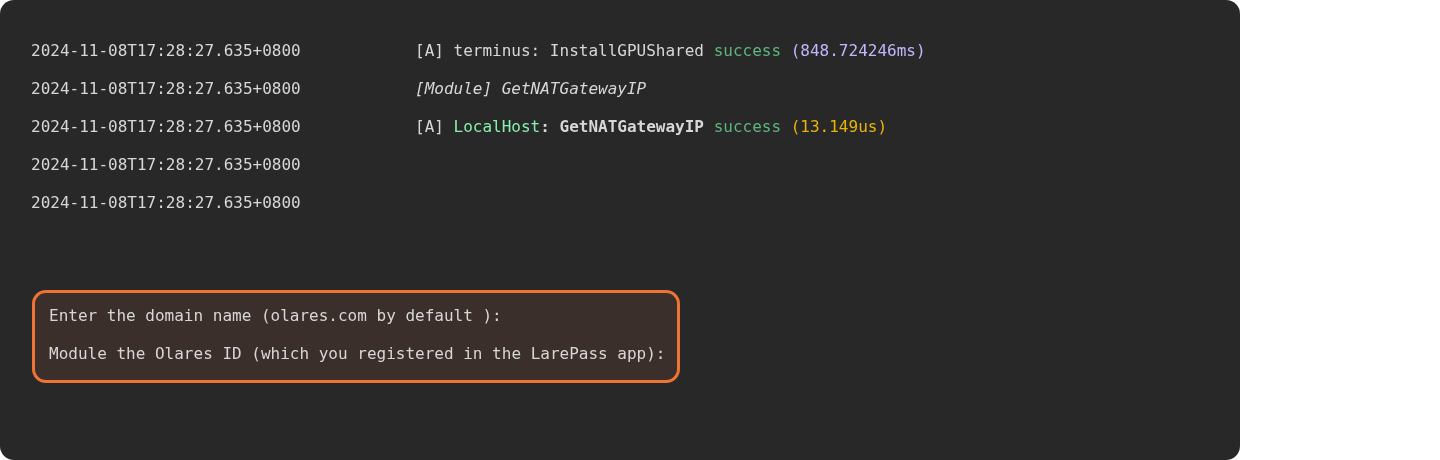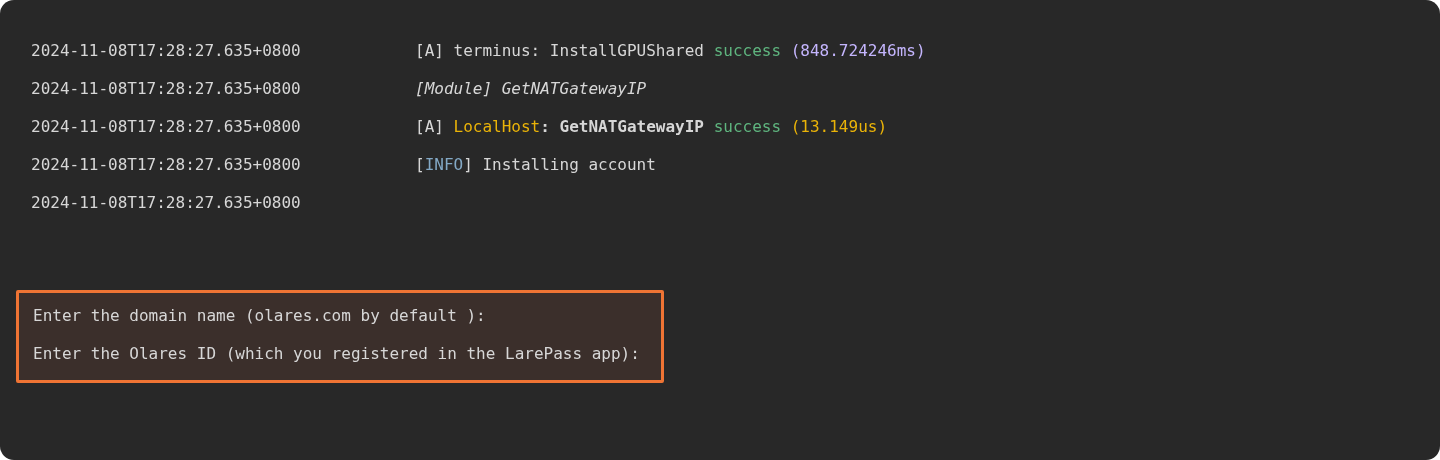--- a/index.html
+++ b/index.html
@@ -9,21 +9,21 @@
     --box-bg: #3b2f2b;
   }
   * { box-sizing: border-box; }
   html, body {
     margin: 0;
     padding: 0;
     background: #ffffff;
   }
   .terminal {
     position: relative;
-    width: 1440px;
+    width: 1240px;
     height: 460px;
     background: var(--terminal-bg);
     border-radius: 14px;
     overflow: hidden;
     font-family: "DejaVu Sans Mono", "Liberation Mono", monospace;
     font-size: 16px;
     color: var(--text);
   }
   .log {
     position: absolute;
@@ -38,46 +38,46 @@
     white-space: pre;
   }
   .ts {
     display: inline-block;
     width: 384px;
     flex: none;
   }
   .msg { white-space: pre; }
   .prompt-box {
     position: absolute;
-    left: 16px;
+    left: 32px;
     top: 290px;
     width: 648px;
     height: 93px;
     background: var(--box-bg);
     border: 3px solid var(--box-border);
-    border-radius: 2px;
+    border-radius: 14px;
     padding: 3px 0 0 14px;
     text-align: right;
   }
   .prompt-line {
     height: 38px;
     display: flex;
     align-items: center;
     white-space: pre;
     color: var(--text);
   }
 </style>
 </head>
 <body>
 
 <div class="terminal">
   <div class="log">
       <div class="log-line"><span class="ts">2024-11-08T17:28:27.635+0800</span><span class="msg"><span style="color: rgb(215, 215, 215);">[A] terminus: InstallGPUShared </span><span style="color: rgb(95, 181, 127);">success</span><span style="color: #c4b5fd;"> (848.724246ms)</span></span></div>
       <div class="log-line"><span class="ts">2024-11-08T17:28:27.635+0800</span><span class="msg"><span style="color: rgb(215, 215, 215); font-style: italic;">[Module] GetNATGatewayIP</span></span></div>
-      <div class="log-line"><span class="ts">2024-11-08T17:28:27.635+0800</span><span class="msg"><span style="color: rgb(215, 215, 215);">[A] </span><span style="color: #eab308;">LocalHost</span><span style="color: rgb(215, 215, 215); font-weight: bold;">: GetNATGatewayIP </span><span style="color: rgb(95, 181, 127);">success</span><span style="color: #eab308;"> (13.149us)</span></span></div>
-      <div class="log-line"><span class="ts">2024-11-08T17:28:27.635+0800</span><span class="msg"><span style="color: rgb(215, 215, 215);">[</span><span style="color: rgb(131, 169, 198);">INFO</span><span style="color: rgb(215, 215, 215);">] Installing account</span></span></div>
+      <div class="log-line"><span class="ts">2024-11-08T17:28:27.635+0800</span><span class="msg"><span style="color: rgb(215, 215, 215);">[A] </span><span style="color: #86efac;">LocalHost</span><span style="color: rgb(215, 215, 215); font-weight: bold;">: GetNATGatewayIP </span><span style="color: rgb(95, 181, 127);">success</span><span style="color: #eab308;"> (13.149us)</span></span></div>
+      <div class="log-line"><span class="ts">2024-11-08T17:28:27.635+0800</span></div>
       <div class="log-line"><span class="ts">2024-11-08T17:28:27.635+0800</span></div>
     </div>
   <div class="prompt-box">
     <div class="prompt-line">Enter the domain name (olares.com by default ):</div>
-    <div class="prompt-line">Enter the Olares ID (which you registered in the LarePass app):</div>
+    <div class="prompt-line">Module the Olares ID (which you registered in the LarePass app):</div>
   </div>
 </div>
 
 </body></html>

